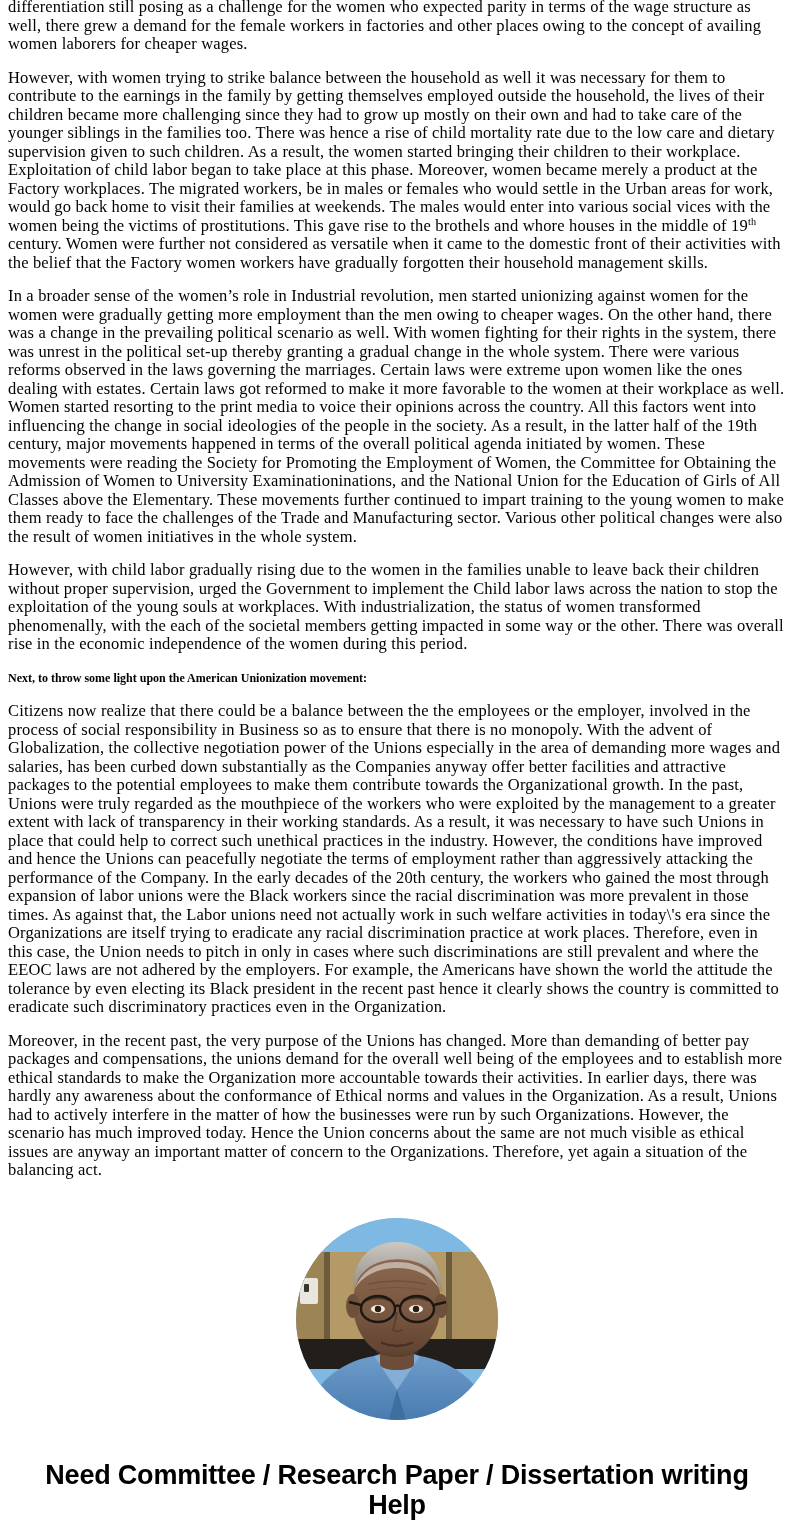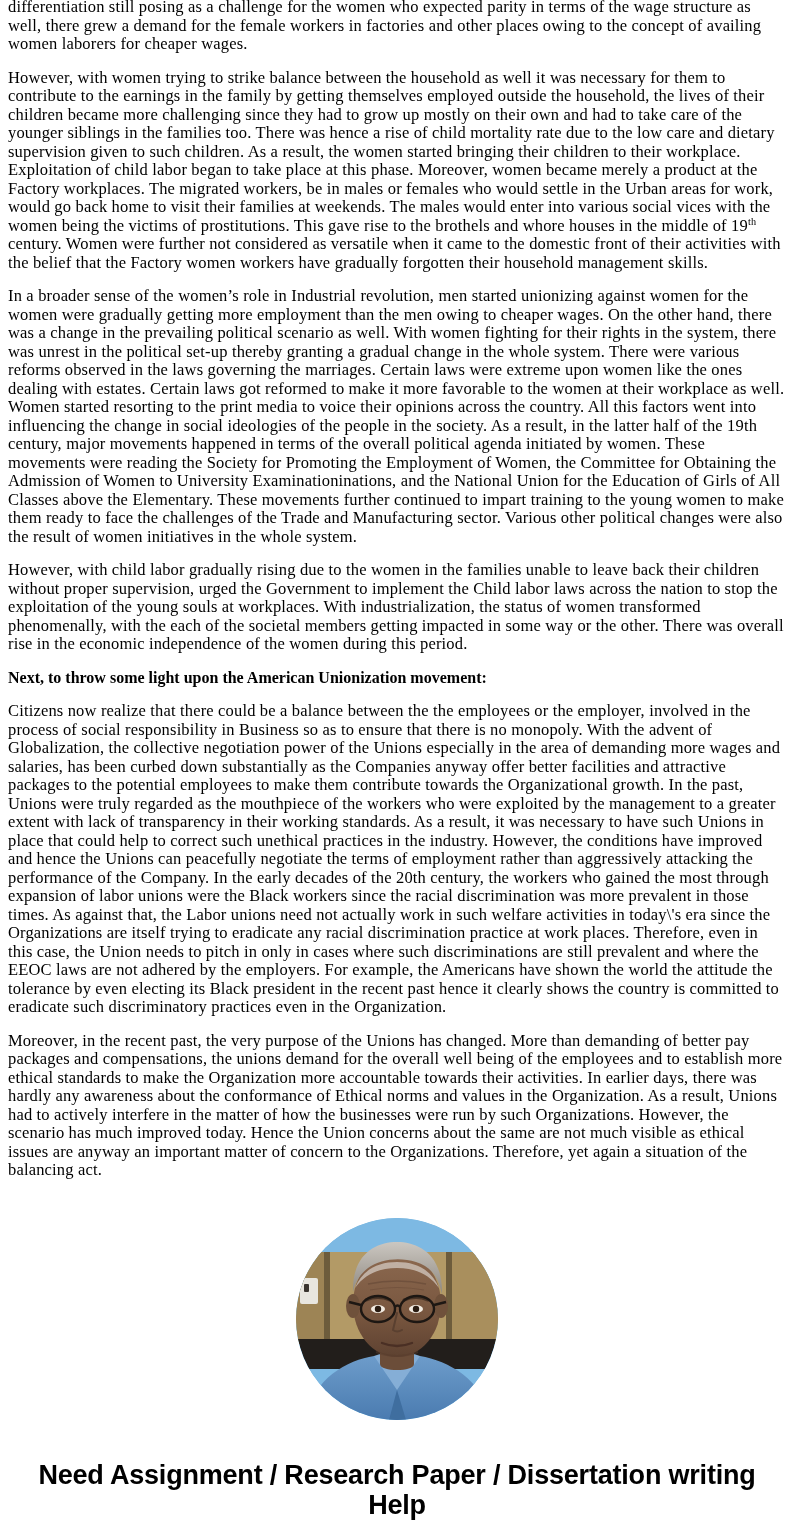--- a/index.html
+++ b/index.html
@@ -26,21 +26,21 @@
     line-height: 18.5px;
     margin: 0 0 15px 0;
     text-align: left;
     color: #000;
     letter-spacing: 0.01em;
   }
   p.body-text.first {
     margin-top: -2px;
   }
   p.heading-text {
-    font-size: 16px;
+    font-size: 12px;
     line-height: 18.5px;
     font-weight: bold;
     margin: 0 0 15px 0;
     color: #000;
   }
   sup {
     font-size: 0.62em;
     vertical-align: super;
     line-height: 0;
   }
@@ -178,17 +178,17 @@
 
           <path d="M86 125 Q101 131 116 125" stroke="#4a2f24" stroke-width="2.4" fill="none" stroke-linecap="round"></path>
 
           <path d="M80 134 Q101 142 122 134" stroke="#573c2c" stroke-width="2" fill="none" opacity="0.5"></path>
         </g>
       </svg>
     </div>
   </div>
 
   <div class="footer-block">
-    <div class="footer-line1">Need Assignment / Research Paper / Dissertation writing Help</div>
+    <div class="footer-line1">Need Committee / Research Paper / Dissertation writing Help</div>
     <div class="footer-line2">Contact: drjack9650@gmail.com</div>
   </div>
 
 </div>
 
 </body></html>

